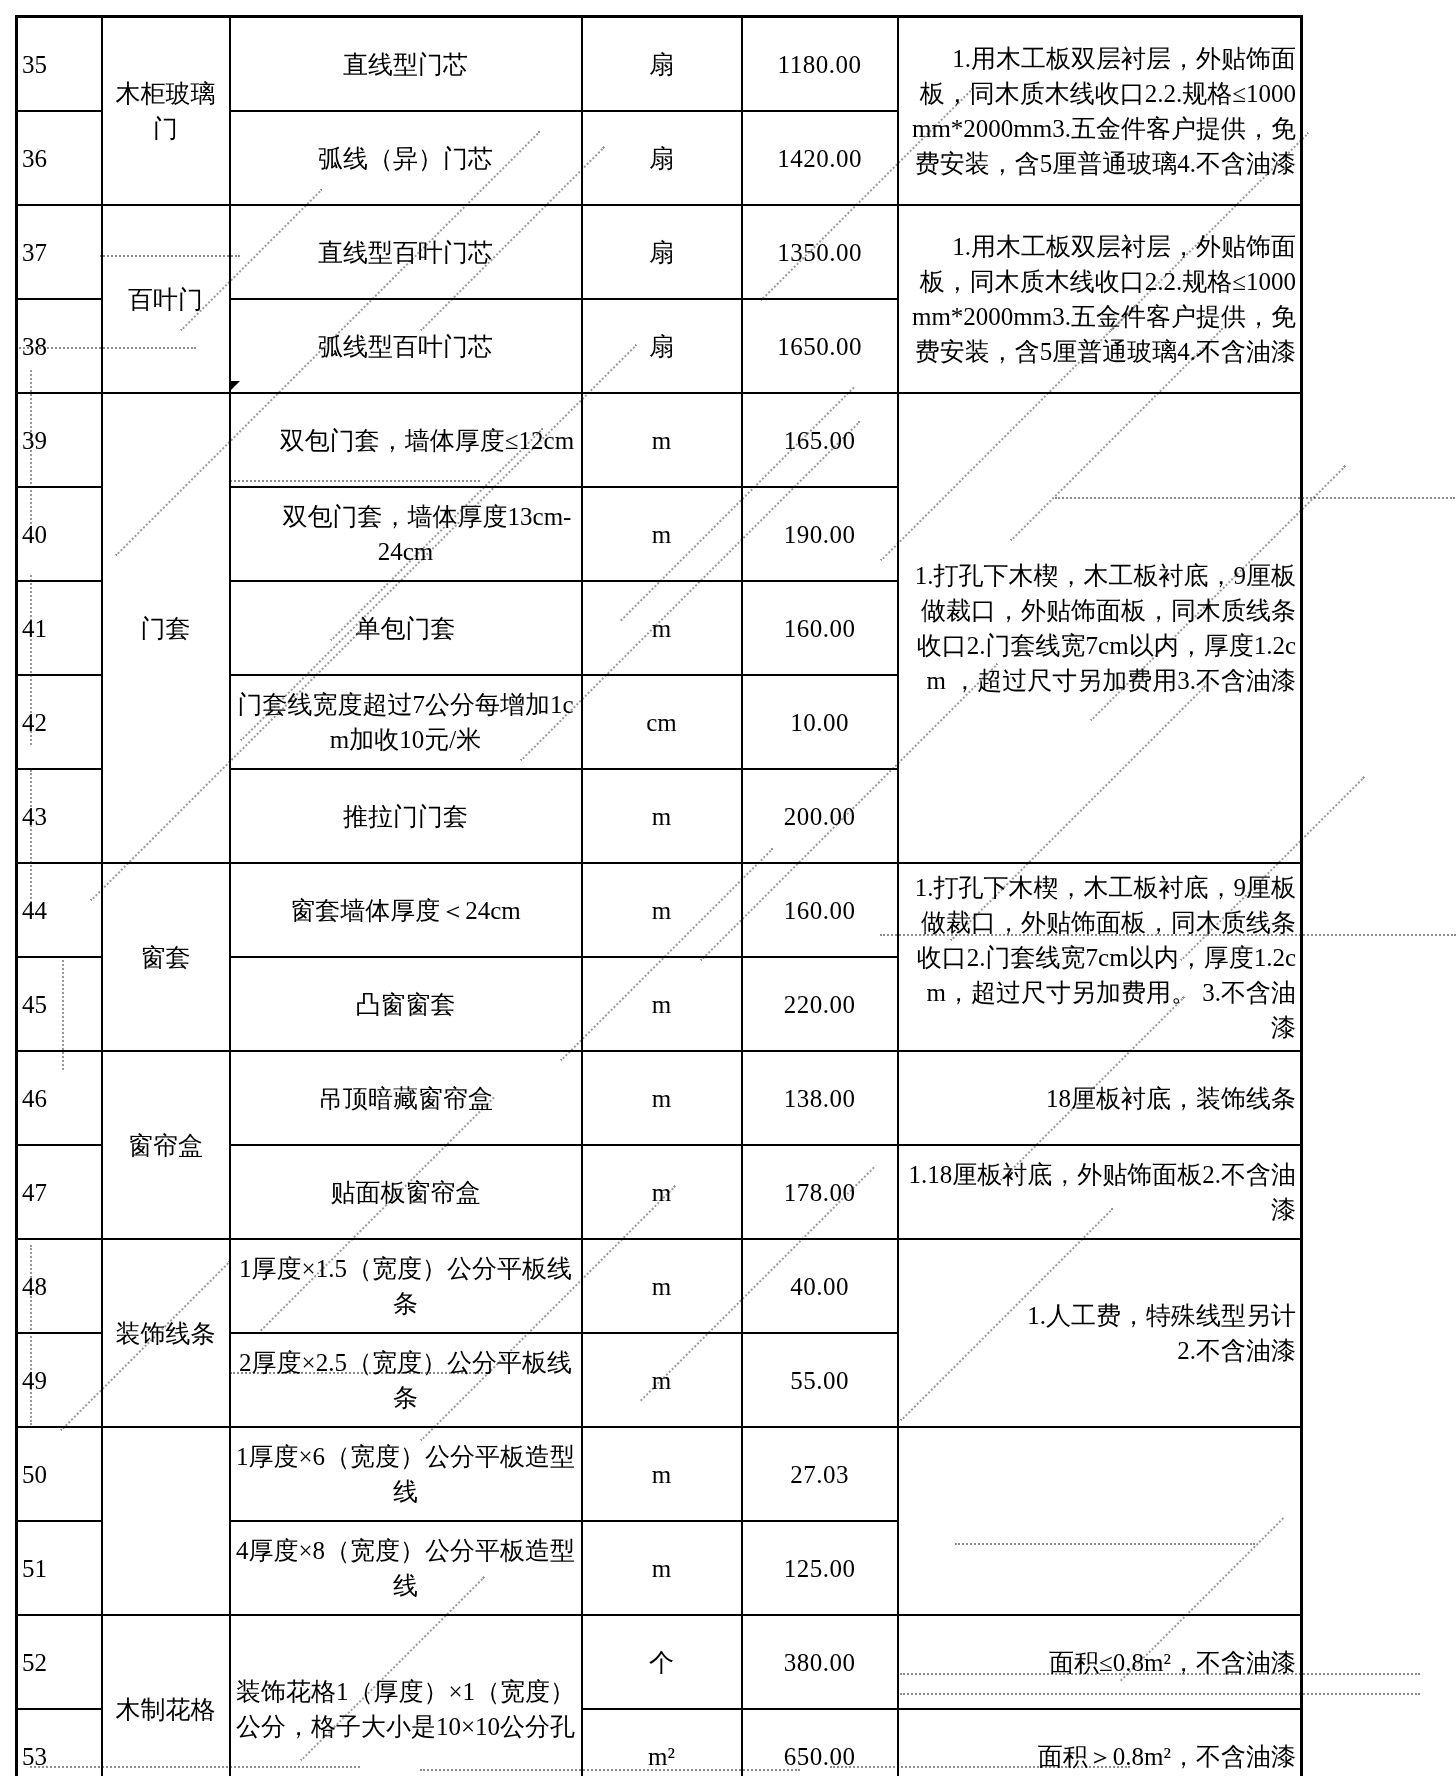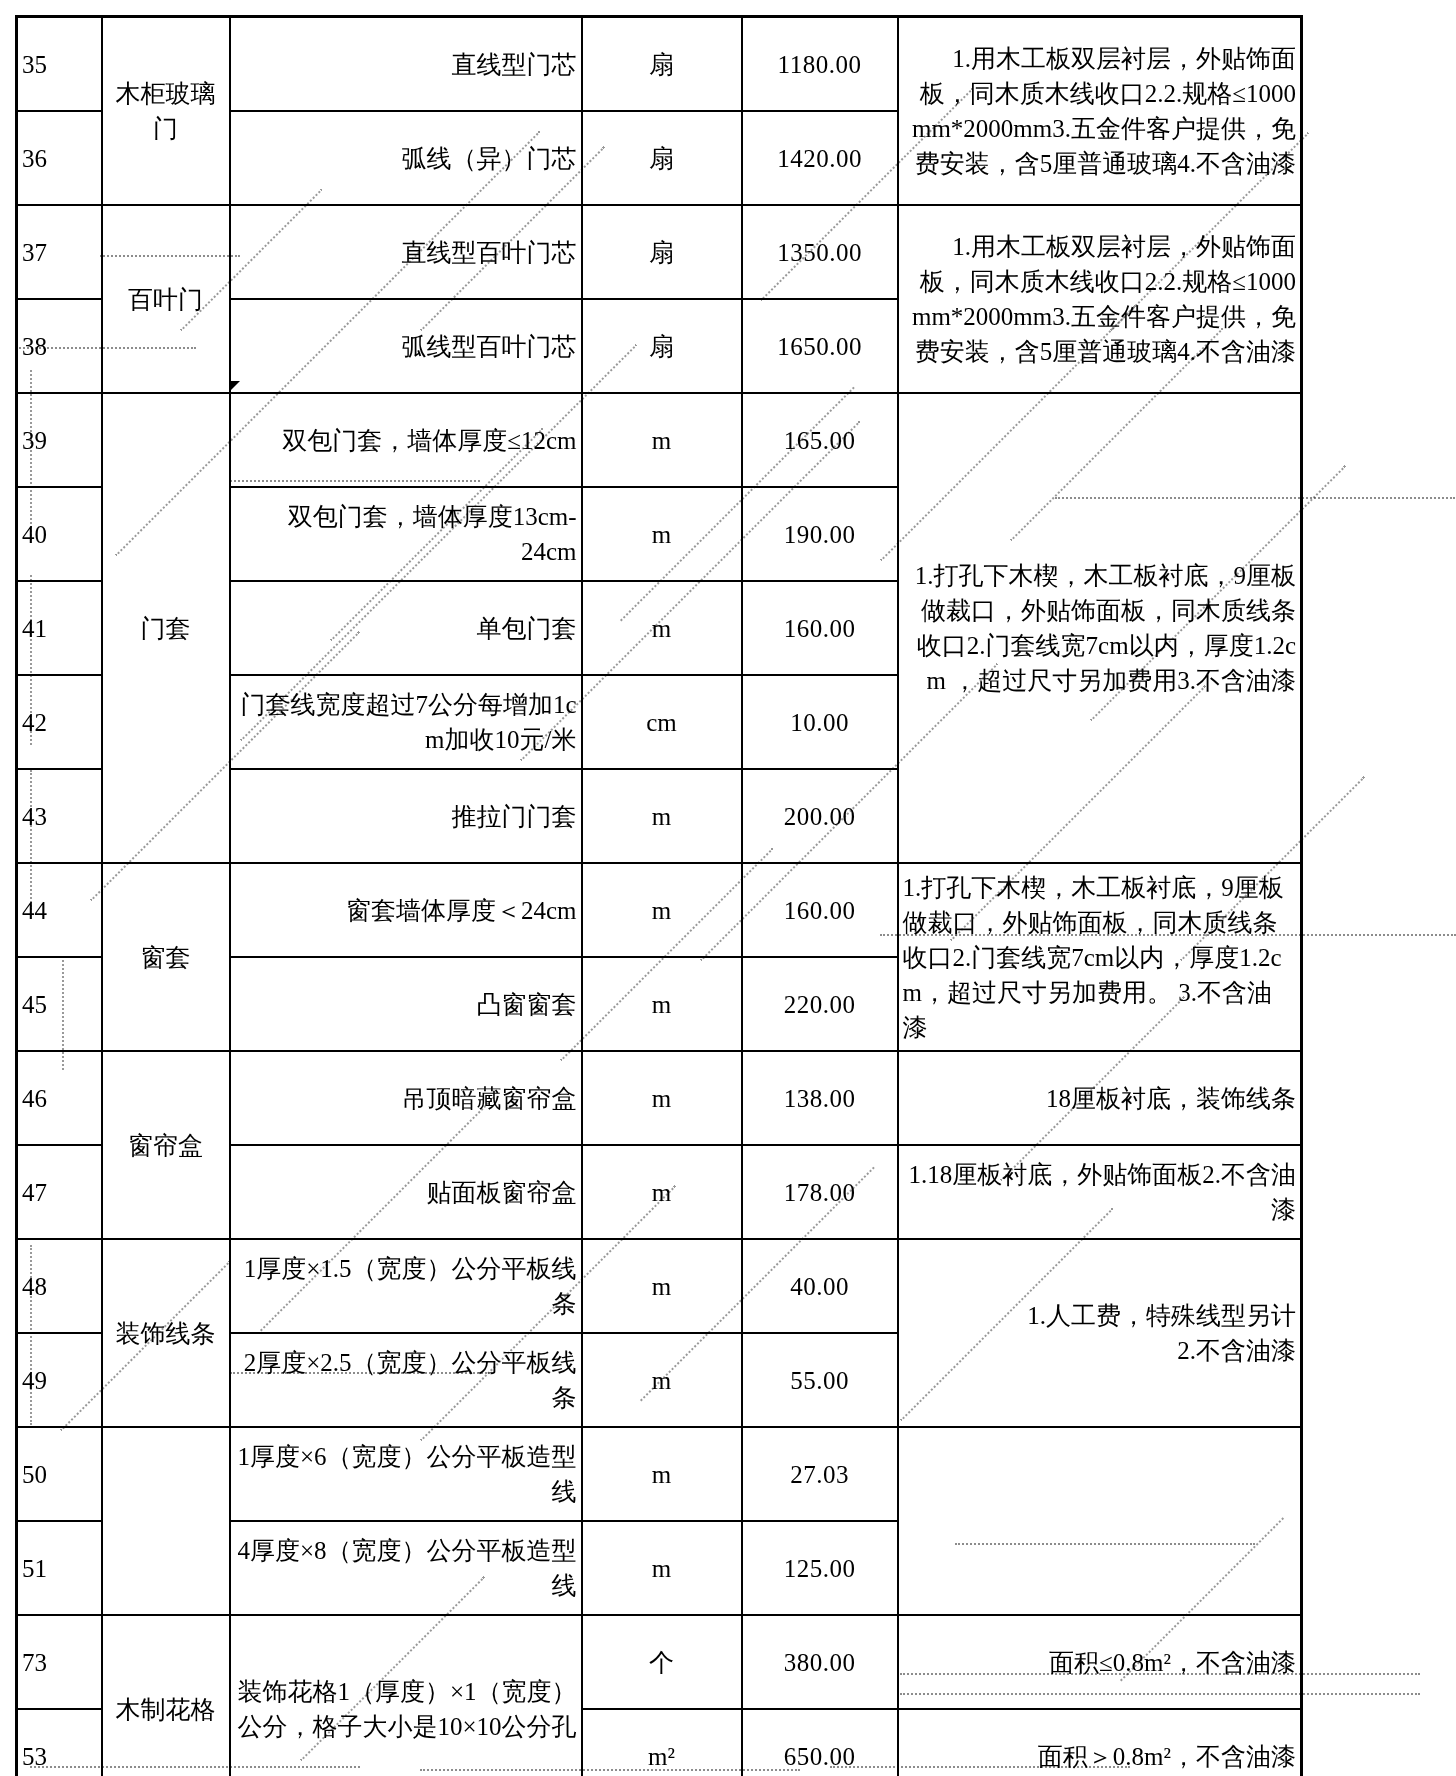--- a/index.html
+++ b/index.html
@@ -24,32 +24,32 @@
     vertical-align:middle;
     font-size:25px;
     line-height:35px;
     padding:2px 4px;
     height:88px;
     overflow:hidden;
     word-break:break-all;
   }
   td.c-no{}
   td.c-cat{text-align:center;line-height:33px;padding:2px 2px;}
-  td.c-item{text-align:right;padding:2px 6px 2px 7px;}
+  td.c-item{text-align:center;padding:2px 6px 2px 7px;}
   td.c-item.indent{text-indent:43px;}
   td.c-unit{text-align:center;}
   td.c-price{text-align:center;letter-spacing:0.5px;}
   td.c-note{
     text-align:right;
     font-size:20px;
     line-height:30px;
     padding:2px 6px 2px 8px;
     white-space:pre-line;
   }
-  td.c-note.center{text-align:left;}
+  td.c-note.center{text-align:right;}
   
   .art{position:absolute;pointer-events:none;}
   .art.h{border-top:2px dotted rgba(0,0,0,0.45);height:0;}
   .art.d{border-top:2px dotted rgba(0,0,0,0.40);height:0;transform:rotate(-45deg);transform-origin:0 0;}
   .art.v{border-left:2px dotted rgba(0,0,0,0.40);width:0;}
   .tri{
     position:absolute;left:230px;top:381px;width:0;height:0;
     border-top:10px solid #000;border-right:10px solid transparent;
   }
 </style>
@@ -180,21 +180,21 @@
           <td class="c-price">27.03</td>
           <td class="c-note" rowspan="2"></td>
         </tr>
         <tr>
           <td class="c-no">51</td>
           <td class="c-item">4厚度×8（宽度）公分平板造型线</td>
           <td class="c-unit">m</td>
           <td class="c-price">125.00</td>
         </tr>
         <tr>
-          <td class="c-no">73</td>
+          <td class="c-no">52</td>
           <td class="c-cat" rowspan="2">木制花格</td>
           <td class="c-item" rowspan="2">装饰花格1（厚度）×1（宽度）公分，格子大小是10×10公分孔</td>
           <td class="c-unit">个</td>
           <td class="c-price">380.00</td>
           <td class="c-note">面积≤0.8m²，不含油漆</td>
         </tr>
         <tr>
           <td class="c-no">53</td>
           <td class="c-unit">m²</td>
           <td class="c-price">650.00</td>

